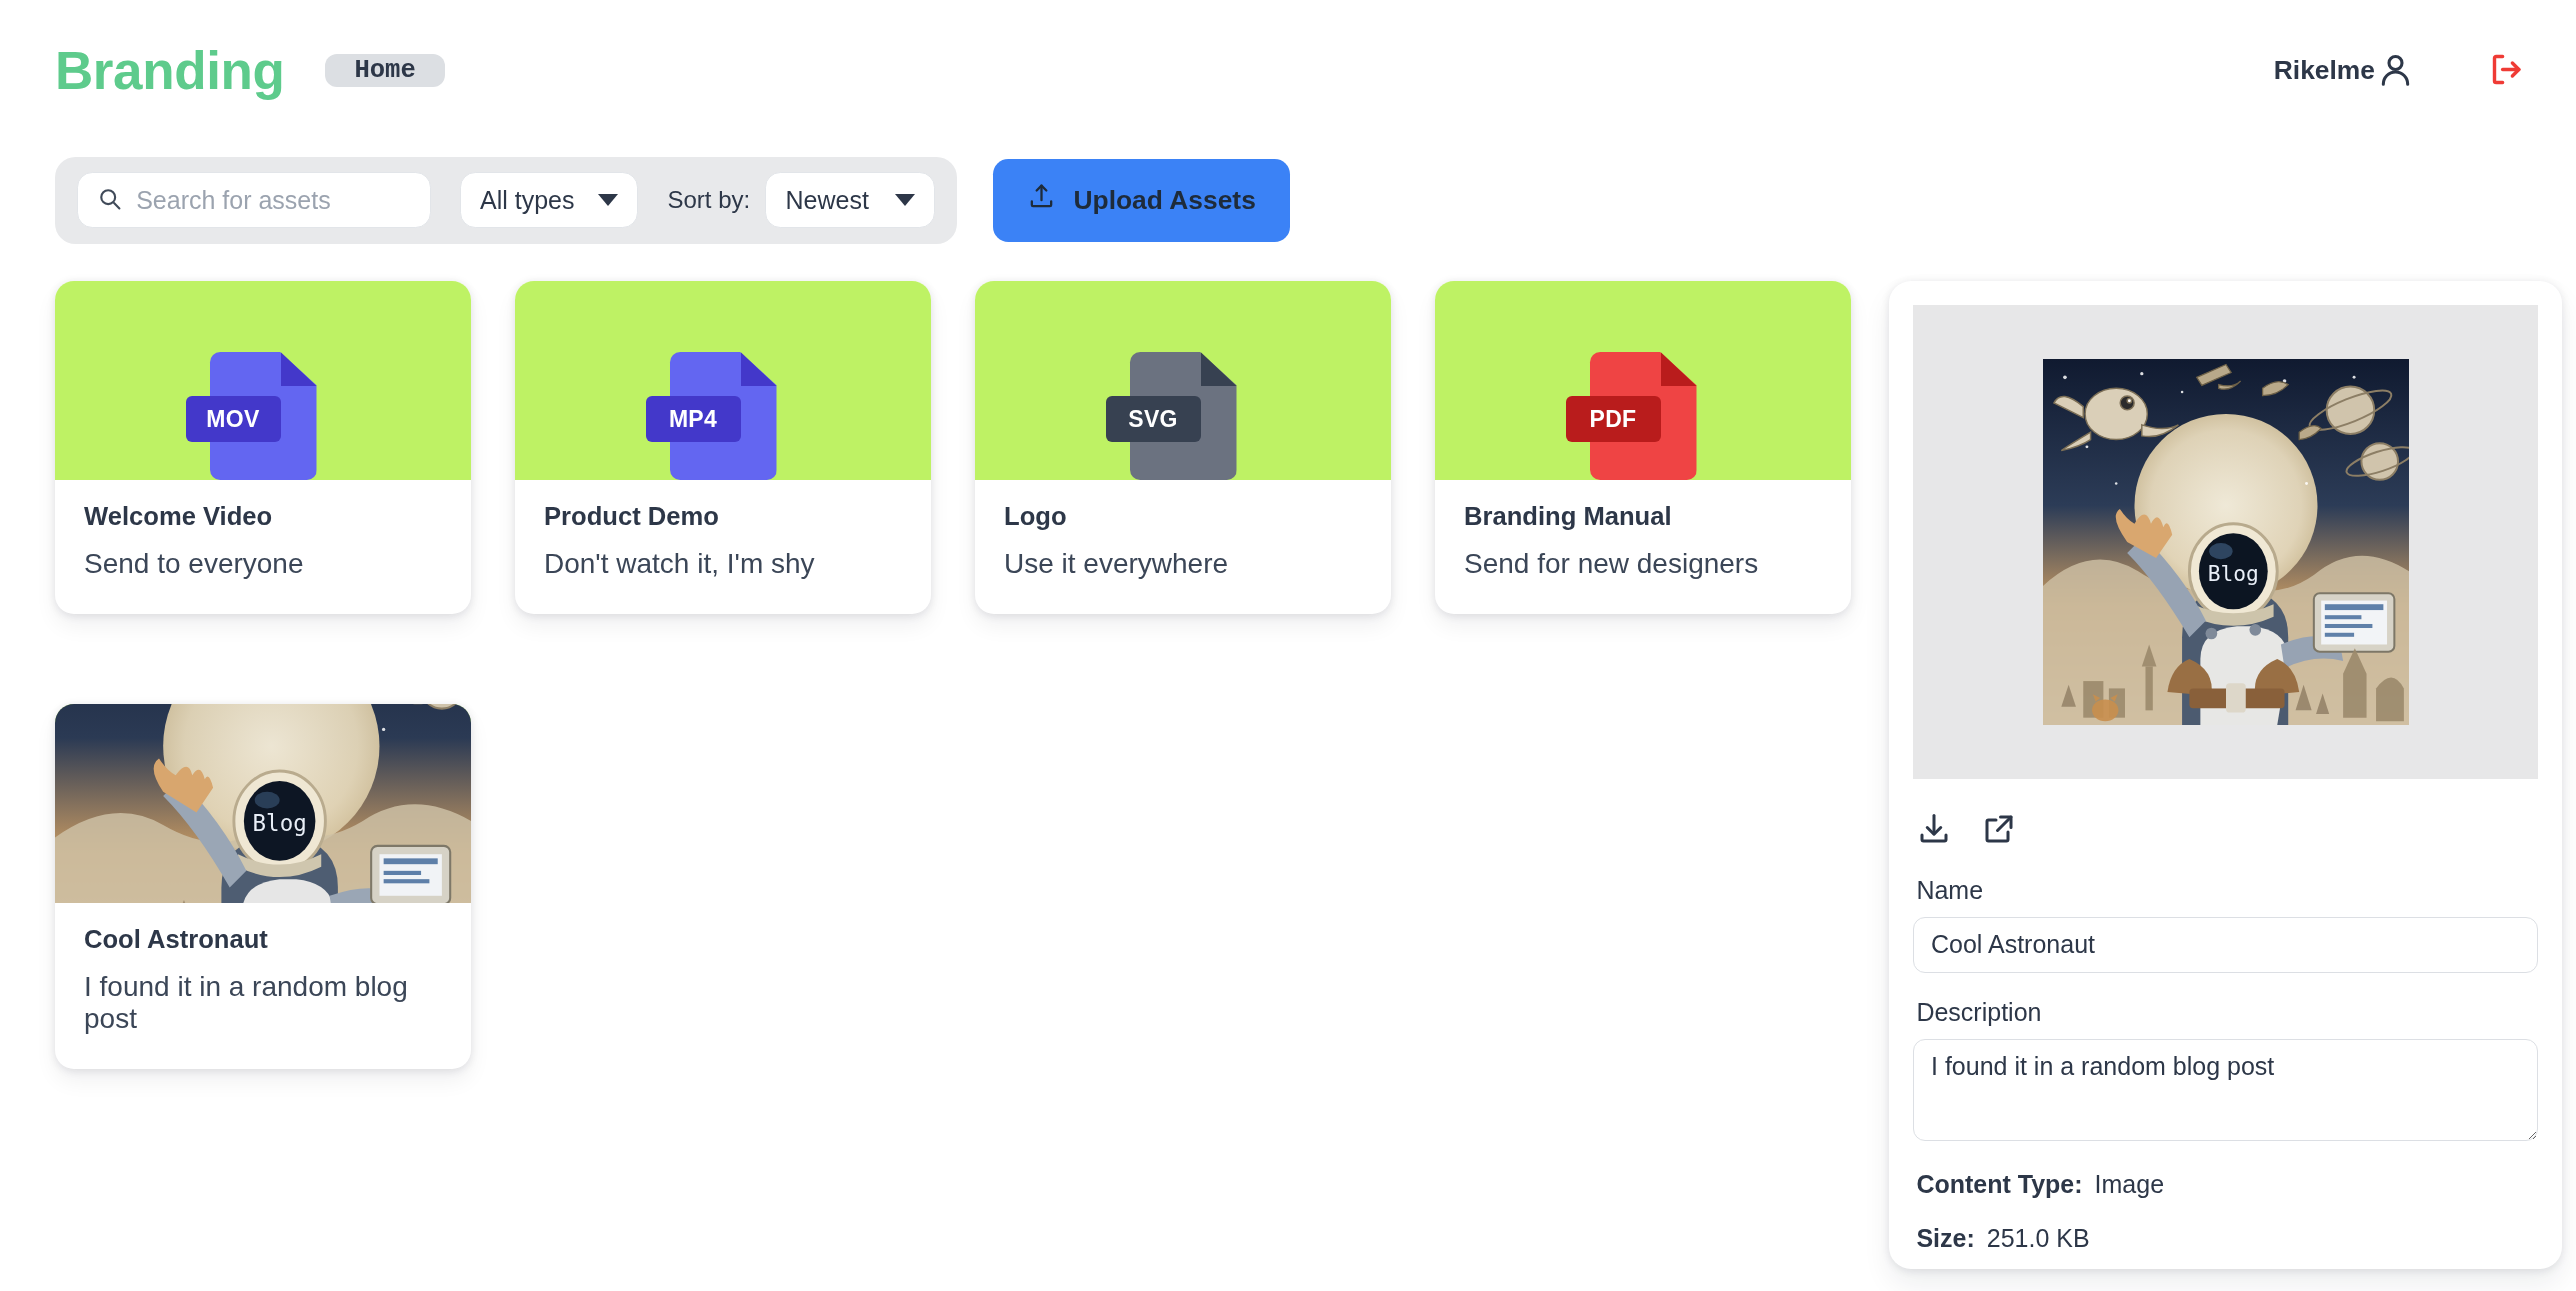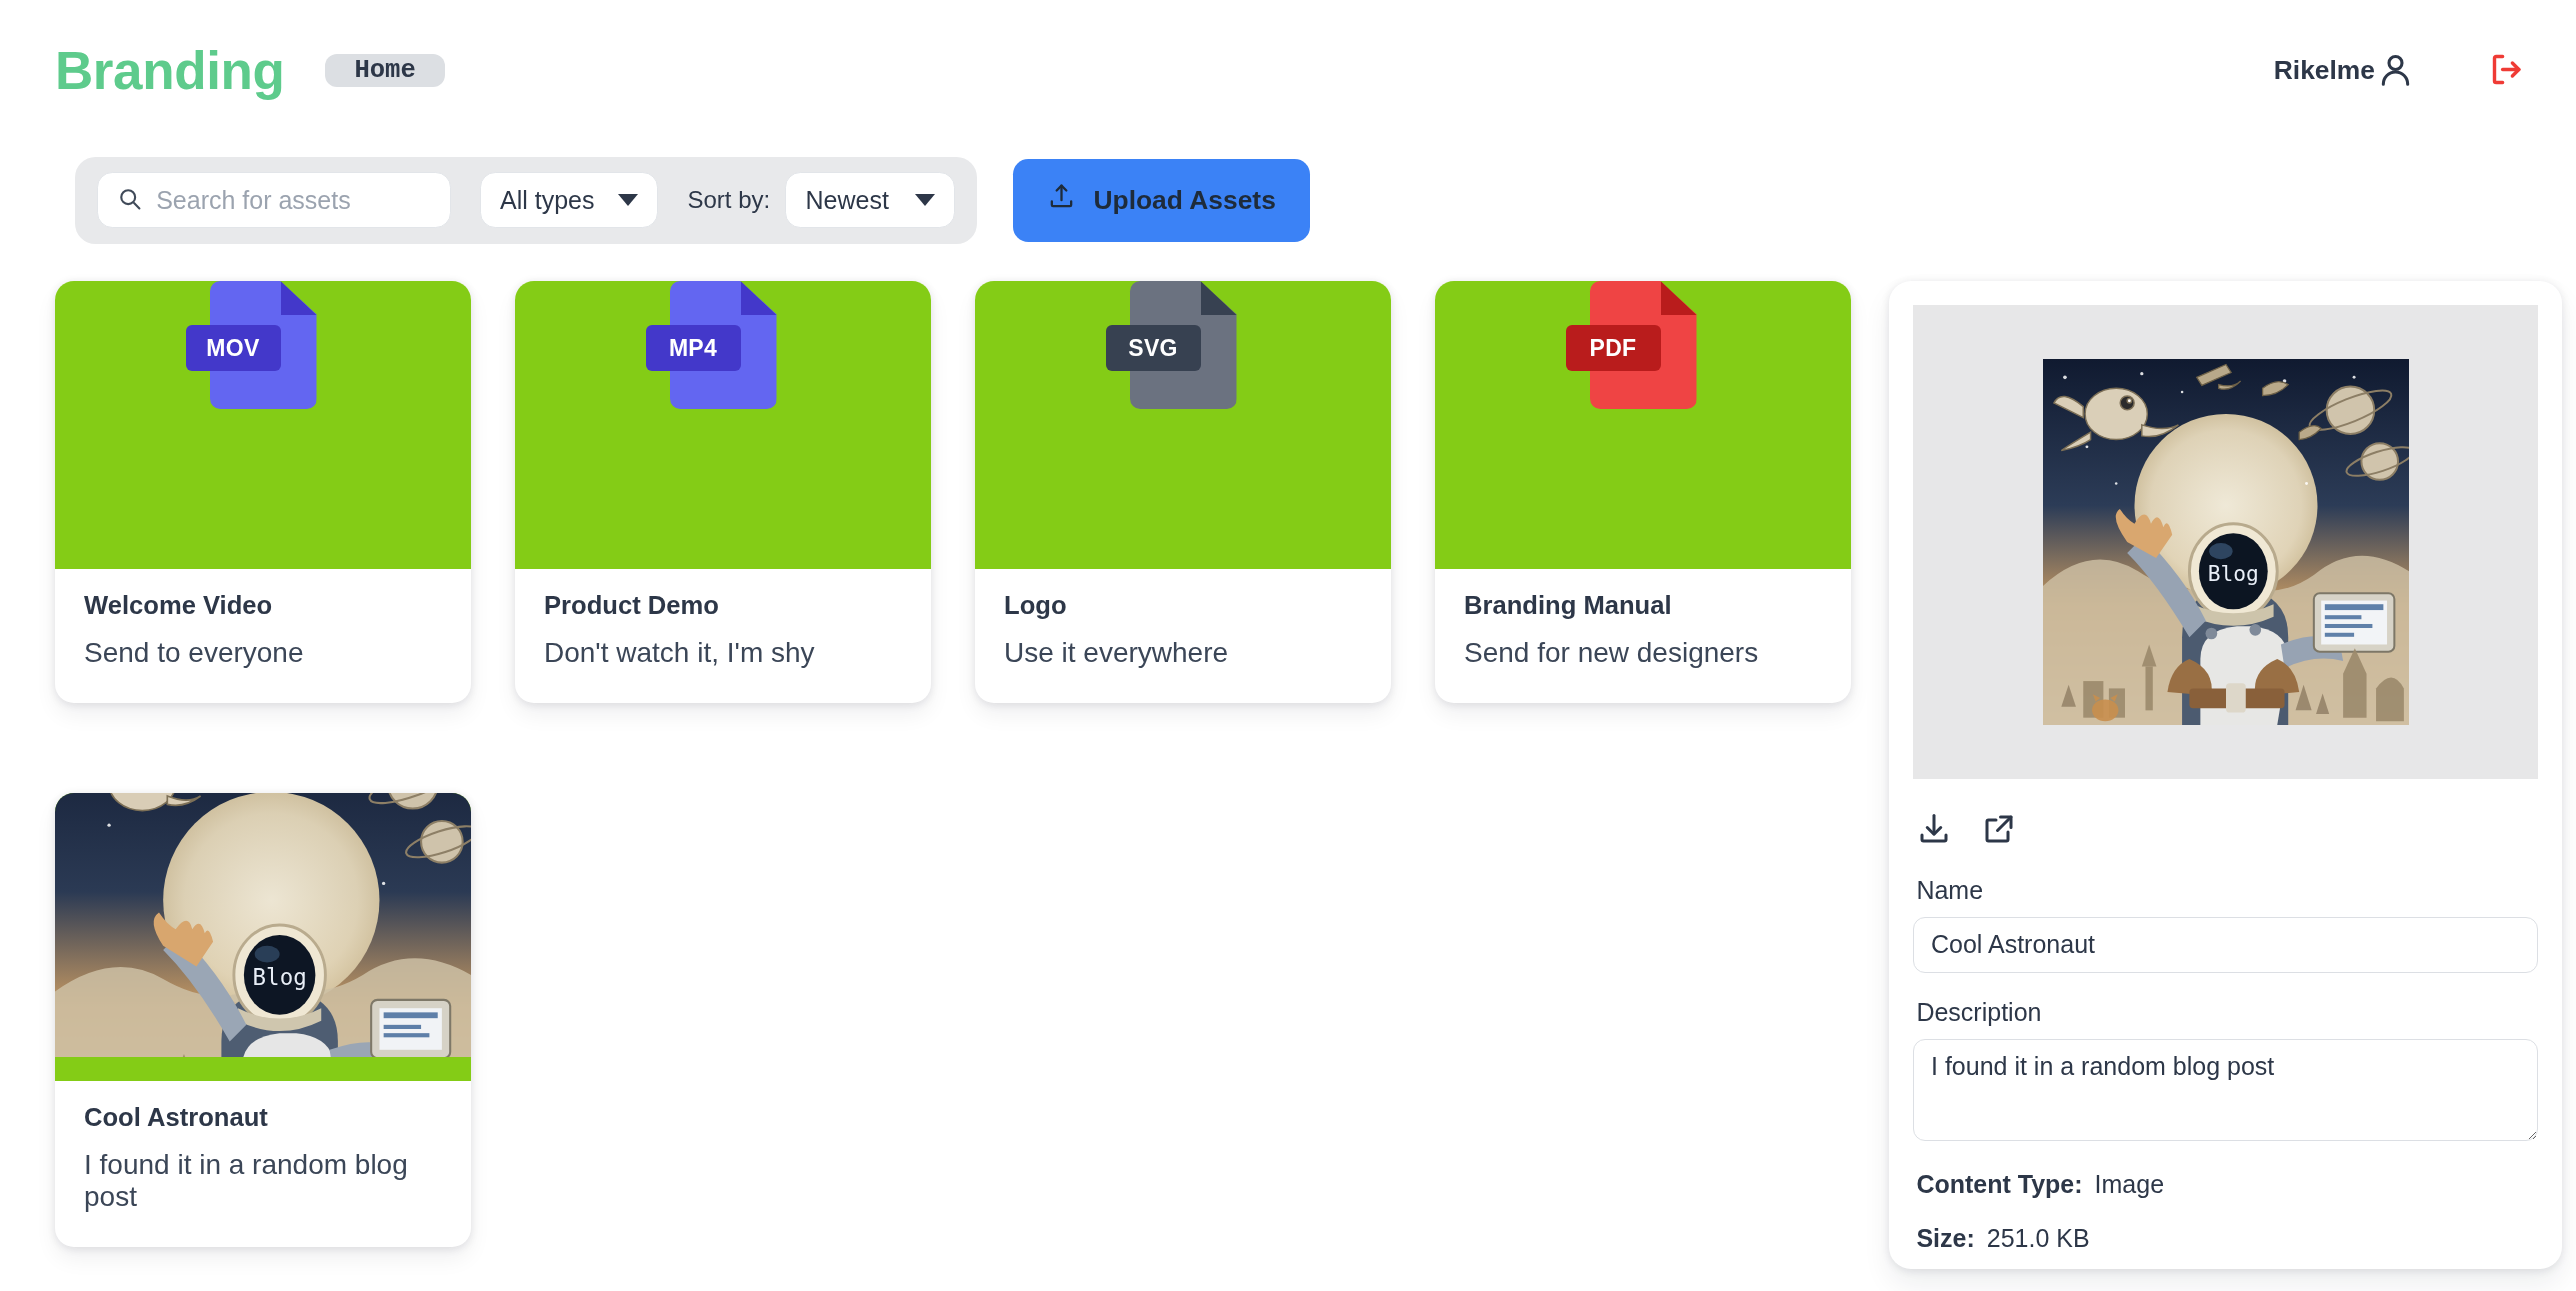--- a/index.html
+++ b/index.html
@@ -72,21 +72,21 @@
   .toolbar {
     position: absolute;
     top: 149px;
     left: 0;
     width: 2576px;
     height: 102px;
     display: flex;
     align-items: center;
   }
   .filter-group {
-    margin-left: 75px;
+    margin-left: 55px;
     background: #e8e9eb;
     border-radius: 20.4px;
     height: 87px;
     display: flex;
     align-items: center;
     padding: 0 22px;
     gap: 29px;
   }
   .search-wrap {
     background: #ffffff;
@@ -169,24 +169,24 @@
   }
   .asset-card {
     width: 416px;
     background: #ffffff;
     border-radius: 19px;
     box-shadow: 0 1.7px 8.5px rgba(16,24,40,.10), 0 12px 22px rgba(16,24,40,.06);
     overflow: hidden;
     cursor: pointer;
   }
   .card-thumb {
-    height: 288px;
-    background: #84cc16;
-    display: flex;
-    align-items: flex-start;
+    height: 199px;
+    background: #bef264;
+    display: flex;
+    align-items: flex-end;
     justify-content: center;
   }
   .card-thumb.image-thumb { padding: 0; }
   .card-body { padding: 22px 29px 34px 29px; }
   .card-title {
     font-size: 25.6px;
     font-weight: 700;
     color: #2d3748;
     margin-bottom: 17px;
   }

